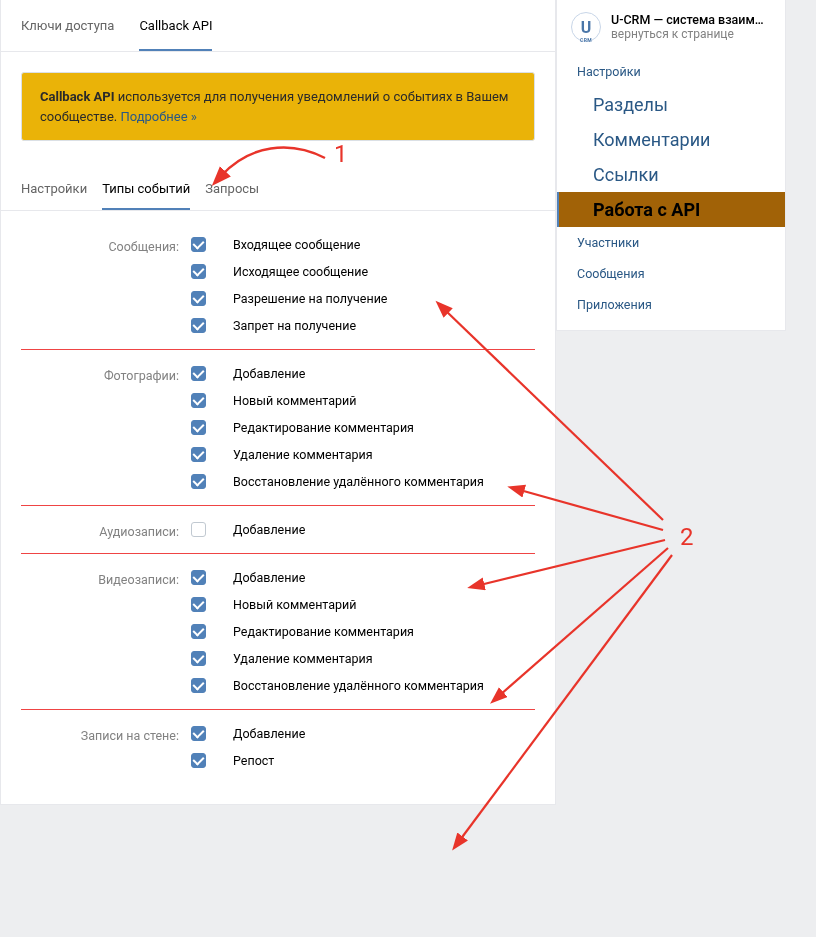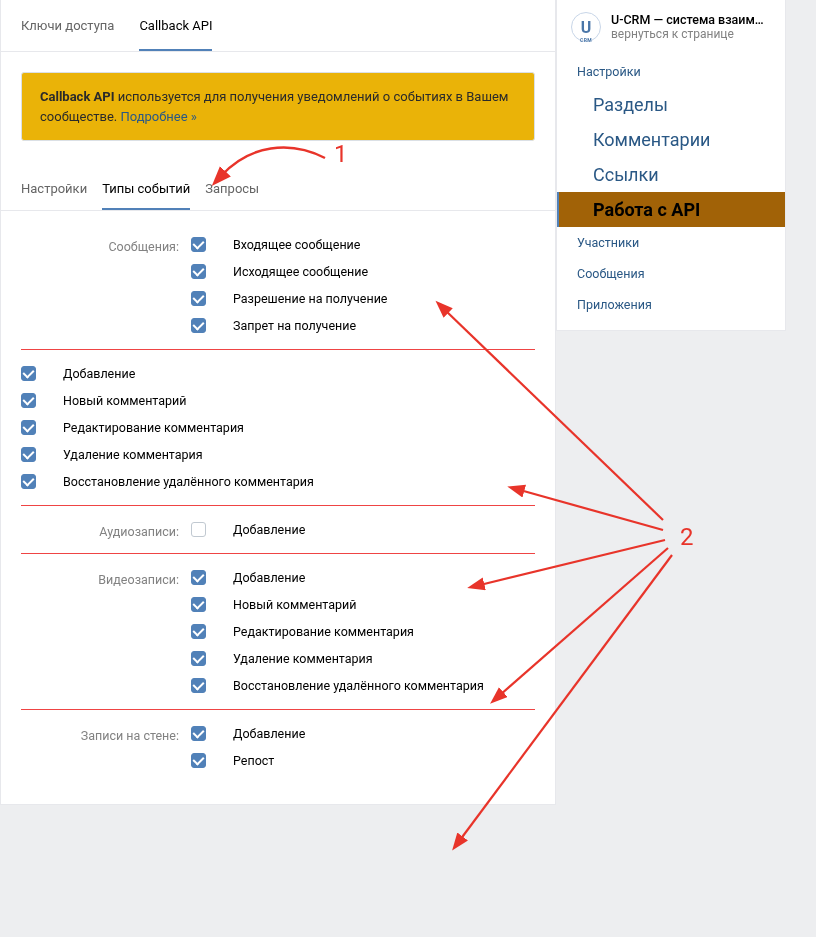--- a/index.html
+++ b/index.html
@@ -211,20 +211,21 @@
               <span class="checkbox checked"></span>
               <span class="opt-label">Разрешение на получение</span>
             </div>
             <div class="opt">
               <span class="checkbox checked"></span>
               <span class="opt-label">Запрет на получение</span>
             </div>
           </div>
         </div>
         <div class="group">
+          <div class="group-label">Фотографии:</div>
           <div class="group-options">
             <div class="opt">
               <span class="checkbox checked"></span>
               <span class="opt-label">Добавление</span>
             </div>
             <div class="opt">
               <span class="checkbox checked"></span>
               <span class="opt-label">Новый комментарий</span>
             </div>
             <div class="opt">

